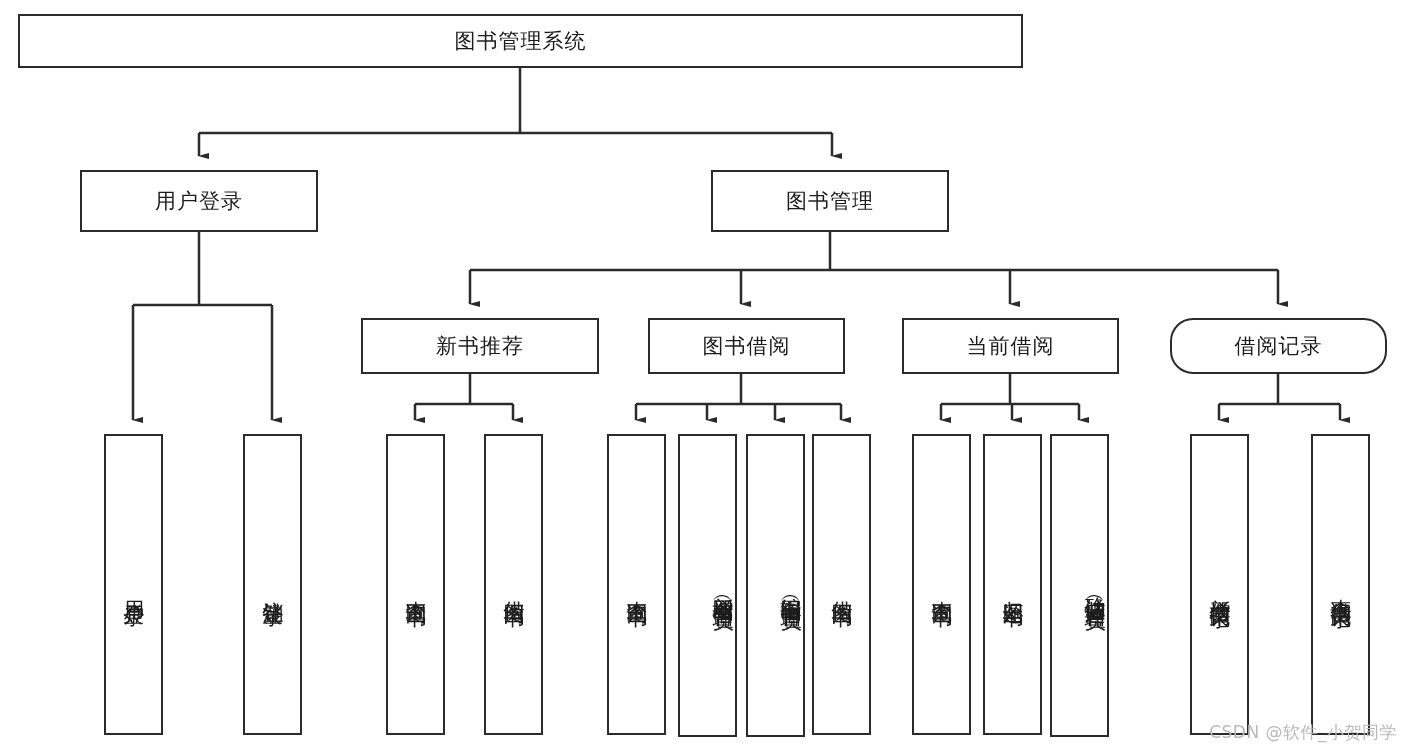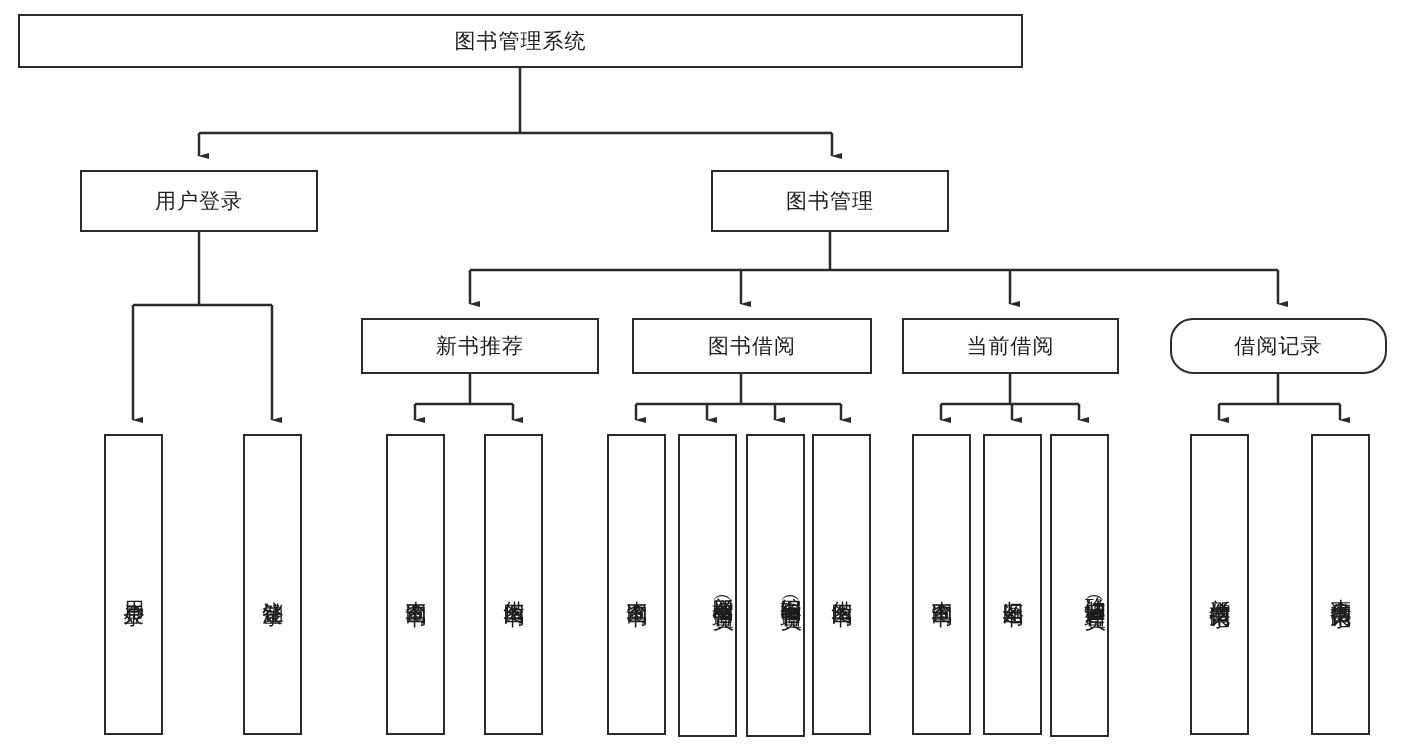--- a/index.html
+++ b/index.html
@@ -92,21 +92,21 @@
       </div>
       <div class="node h" style="left: 80px; top: 170px; width: 238px; height: 62px;">
         <span>用户登录</span>
       </div>
       <div class="node h" style="left: 711px; top: 170px; width: 238px; height: 62px;">
         <span>图书管理</span>
       </div>
       <div class="node h" style="left: 361px; top: 318px; width: 238px; height: 56px;">
         <span>新书推荐</span>
       </div>
-      <div class="node h" style="left: 632px; top: 318px; width: 240px; height: 56px;">
+      <div class="node h" style="left: 648px; top: 318px; width: 197px; height: 56px;">
         <span>图书借阅</span>
       </div>
       <div class="node h" style="left: 902px; top: 318px; width: 217px; height: 56px; justify-content: center;">
         <span>当前借阅</span>
       </div>
       <div class="node h" style="left: 1170px; top: 318px; width: 217px; height: 56px; border-radius: 23px;">
         <span>借阅记录</span>
       </div>
       <div class="node v mid" style="left: 104px; top: 434px; width: 59px; height: 301px;">
         <span>用户登录</span>
@@ -142,13 +142,14 @@
         <span>确认归还（管理员）</span>
       </div>
       <div class="node v mid" style="left: 1190px; top: 434px; width: 59px; height: 301px;">
         <span>新增借阅记录</span>
       </div>
       <div class="node v mid" style="left: 1311px; top: 434px; width: 59px; height: 301px;">
         <span>查询借阅记录</span>
       </div>
     </div>
 
+  <div class="watermark">CSDN @软件_小贺同学</div>
 </div>
 
 </body></html>

